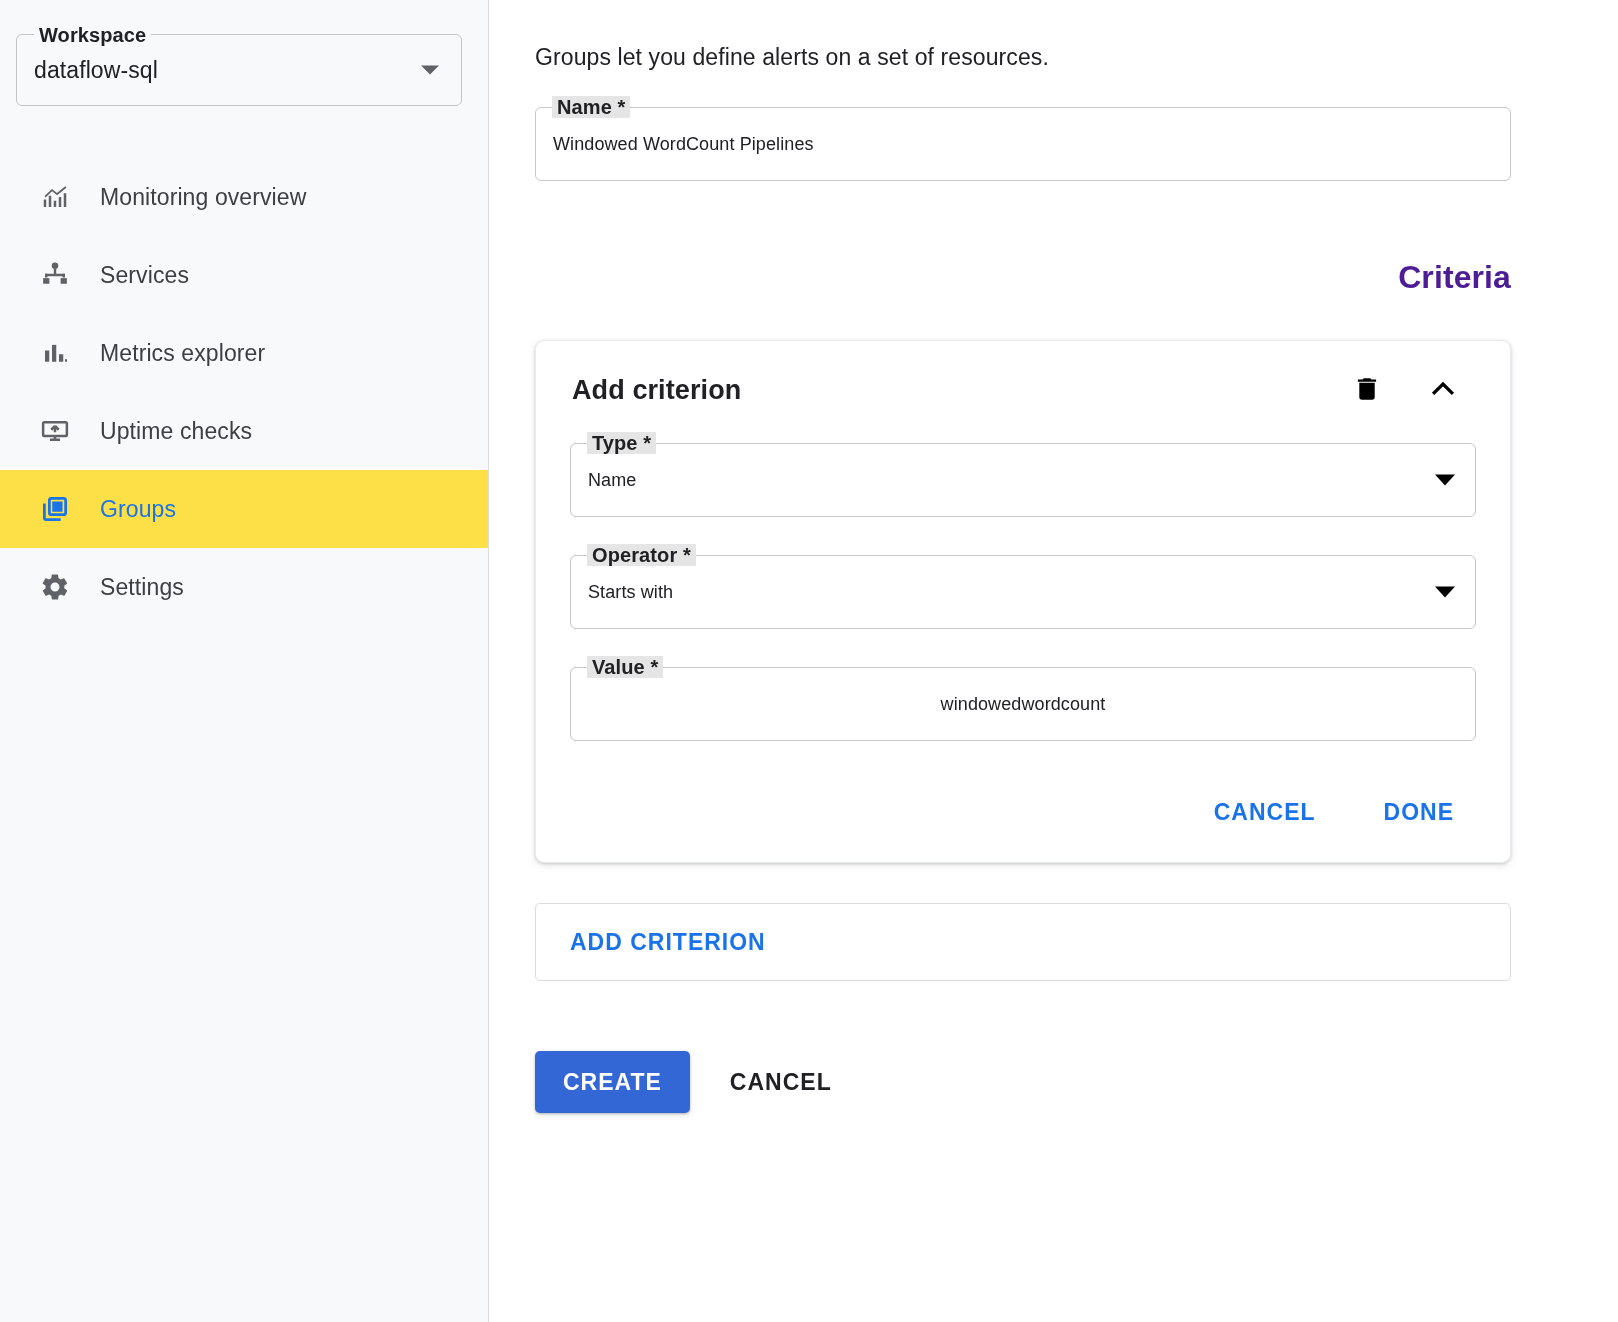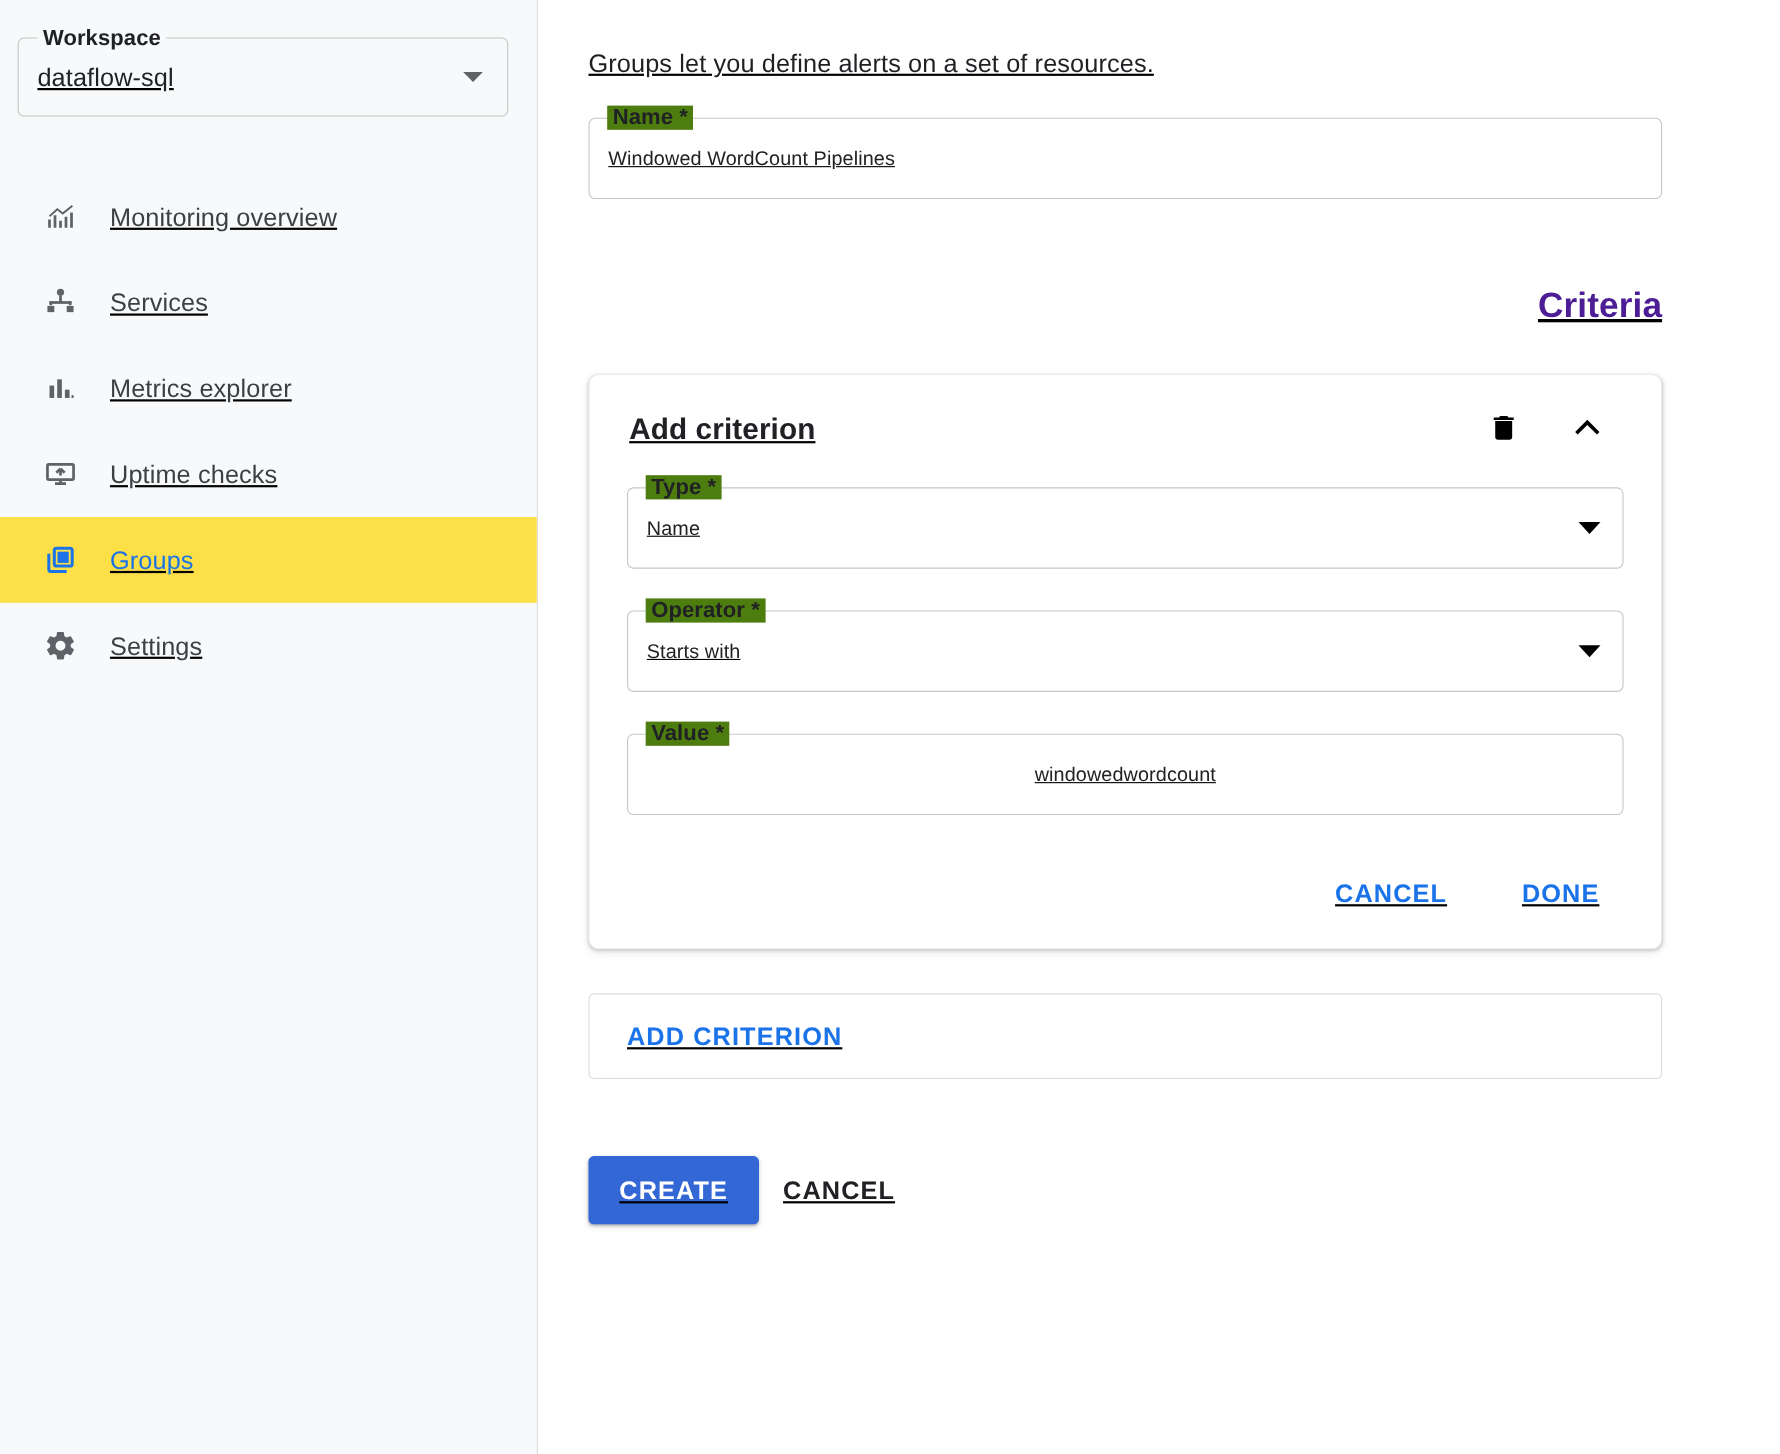--- a/index.html
+++ b/index.html
@@ -10,21 +10,20 @@
     overflow: hidden;
     background: #ffffff;
     font-family: "Liberation Sans", sans-serif;
     -webkit-font-smoothing: antialiased;
   }
 
   .app {
     display: flex;
     width: 1589px;
     height: 1322px;
-    text-decoration: underline;
   }
 
   
   .sidebar {
     width: 489px;
     min-width: 489px;
     height: 1322px;
     background: #f8f9fa;
     border-right: 1px solid #dadce0;
     position: relative;
@@ -127,21 +126,21 @@
     background: #ffffff;
     height: 74px;
     display: flex;
     align-items: center;
     padding: 0 17px;
   }
   .field-legend {
     position: absolute;
     top: -12px;
     left: 16px;
-    background: #4d7c0f;
+    background: #e5e5e5;
     padding: 0 5px;
     font-size: 20px;
     font-weight: bold;
     color: #202124;
     letter-spacing: 0.1px;
     line-height: 22px;
     white-space: nowrap;
   }
   .field-value {
     font-size: 18px;
@@ -250,20 +249,21 @@
     font-weight: bold;
     letter-spacing: 1.0px;
     color: #1a73e8;
     cursor: pointer;
     padding: 0;
   }
 
   .bottom-actions {
     display: flex;
     align-items: center;
+    gap: 18px;
   }
   .btn-primary {
     background: #3367d6;
     color: #ffffff;
     border: none;
     border-radius: 5px;
     font-family: "Liberation Sans", sans-serif;
     font-size: 23px;
     font-weight: bold;
     letter-spacing: 1.0px;

